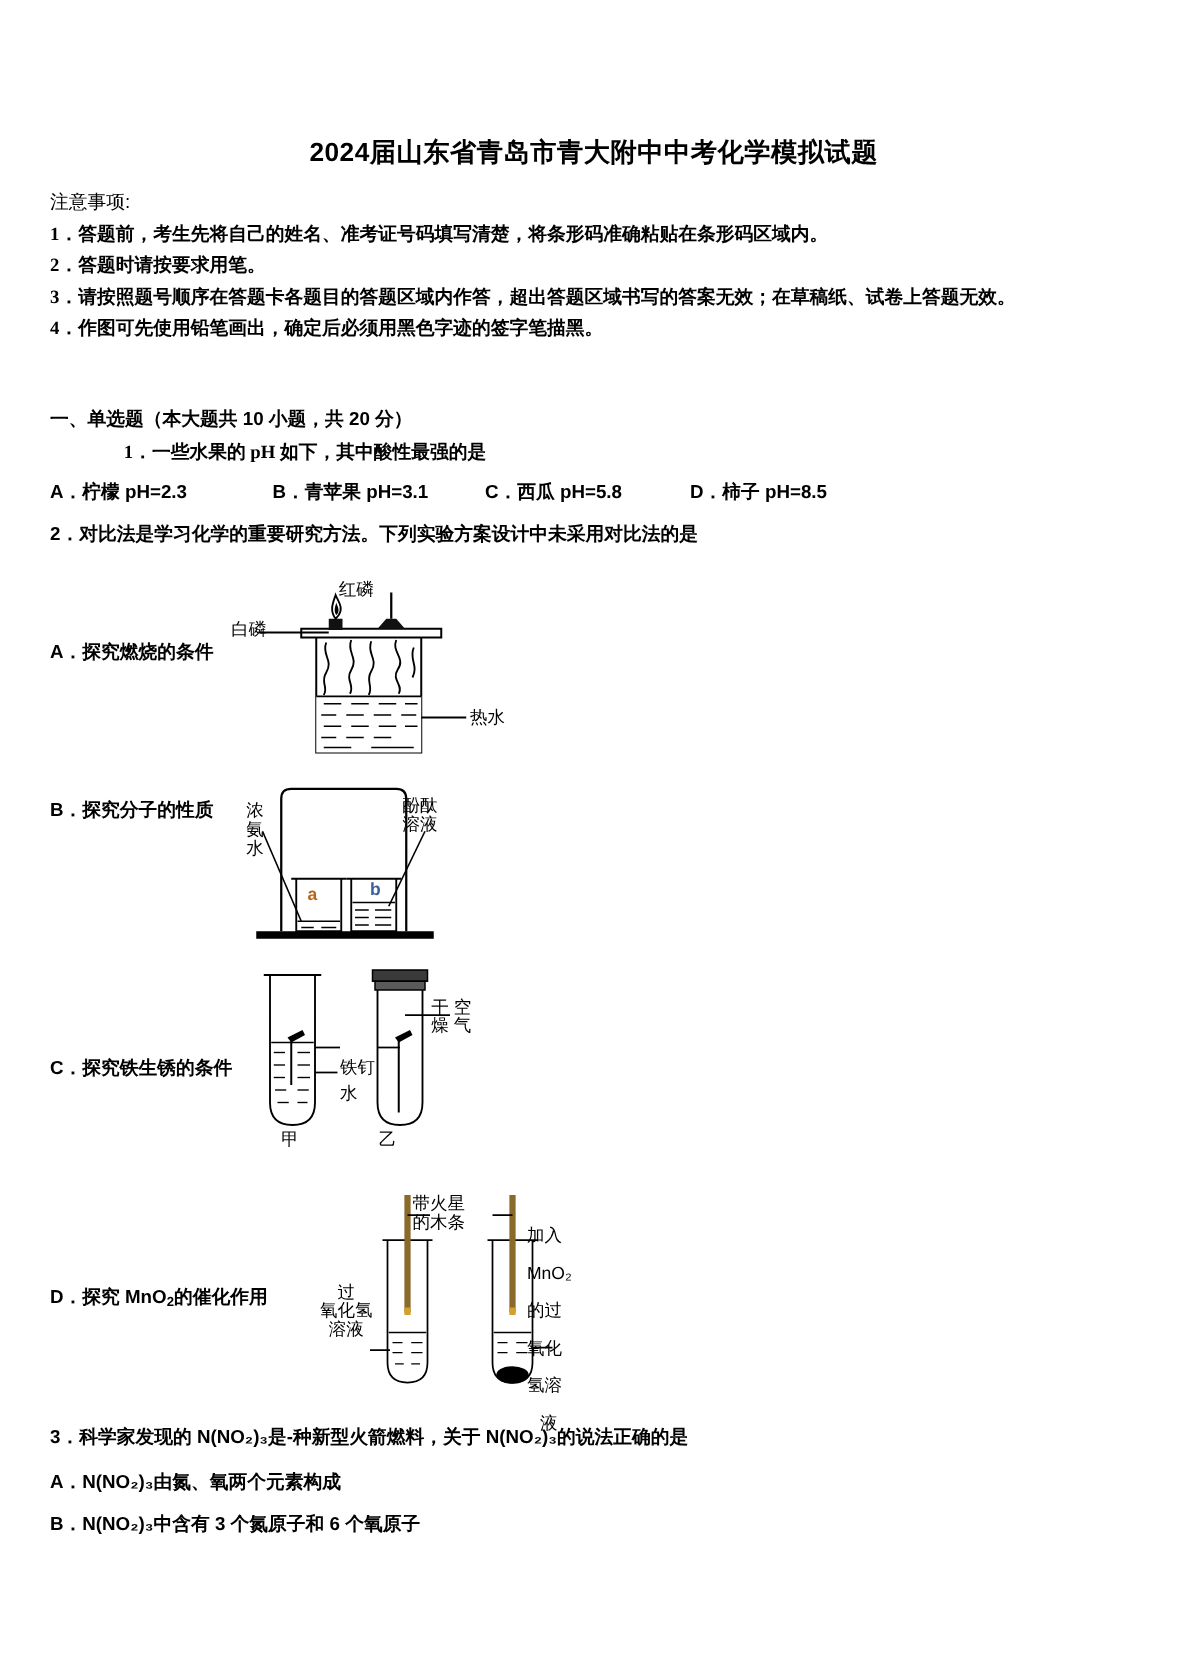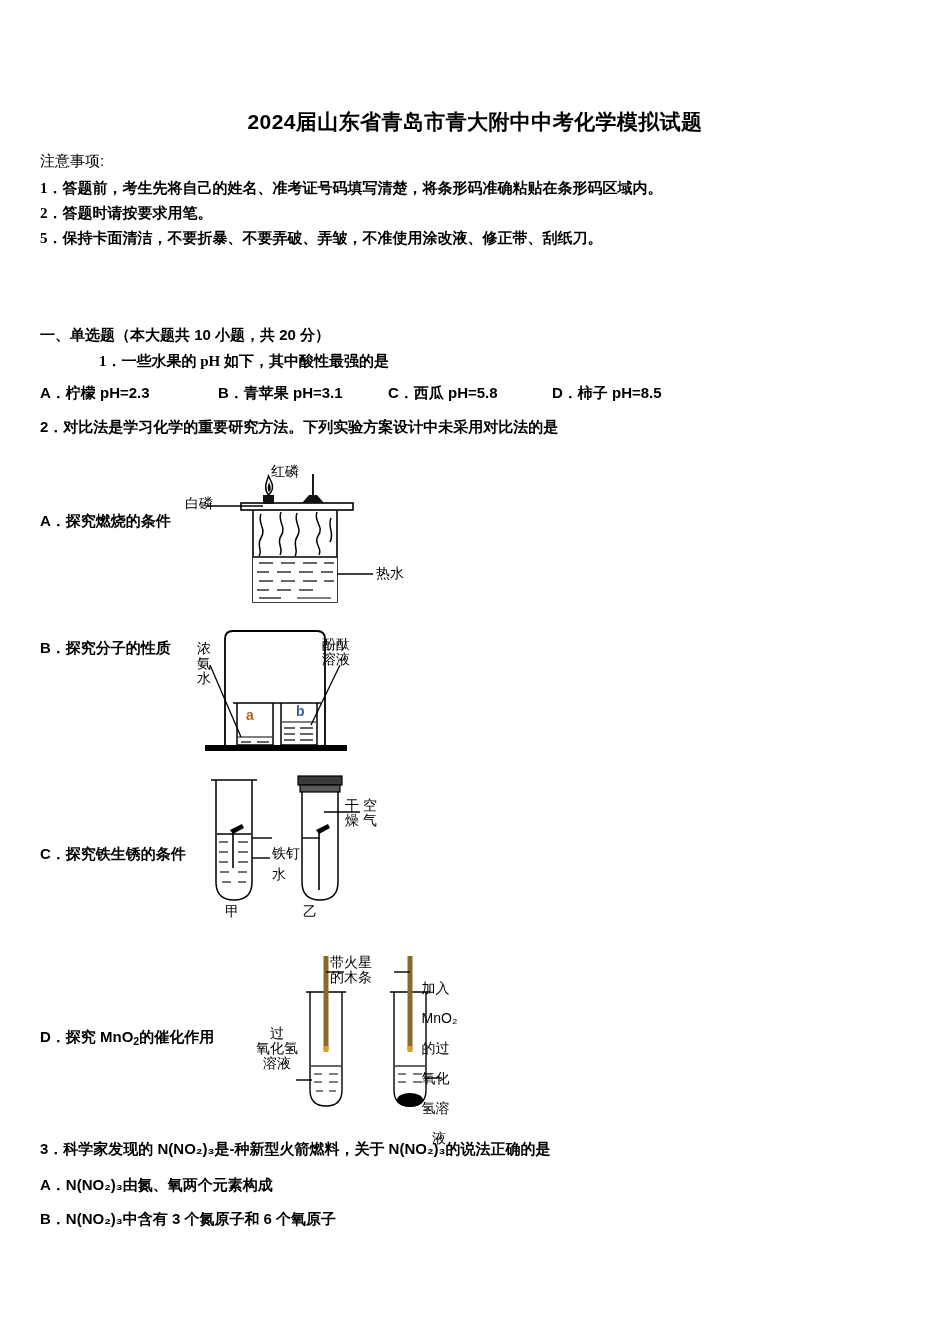--- a/index.html
+++ b/index.html
@@ -138,21 +138,22 @@
 
 <div class="page">
 
   <div class="doc-title">2024届山东省青岛市青大附中中考化学模拟试题</div>
 
   <div class="notice-head">注意事项:</div>
 
   <div class="notice-list">
     <div class="notice-item">1．答题前，考生先将自己的姓名、准考证号码填写清楚，将条形码准确粘贴在条形码区域内。</div>
     <div class="notice-item">2．答题时请按要求用笔。</div>
-    <div class="notice-item">5．保持卡面清洁，不要折暴、不要弄破、弄皱，不准使用涂改液、修正带、刮纸刀。</div>
+    <div class="notice-item">3．请按照题号顺序在答题卡各题目的答题区域内作答，超出答题区域书写的答案无效；在草稿纸、试卷上答题无效。</div>
+    <div class="notice-item">4．作图可先使用铅笔画出，确定后必须用黑色字迹的签字笔描黑。</div>
   </div>
 
   <div class="section-head">一、单选题（本大题共 10 小题，共 20 分）</div>
 
   <div class="q1-stem">1．一些水果的 pH 如下，其中酸性最强的是</div>
   <div class="q1-options">
     <span class="opt-a">A．柠檬 pH=2.3</span><span class="opt-b">B．青苹果 pH=3.1</span><span class="opt-c">C．西瓜 pH=5.8</span><span>D．柿子 pH=8.5</span>
   </div>
 
   <div class="q2-stem">2．对比法是学习化学的重要研究方法。下列实验方案设计中未采用对比法的是</div>

